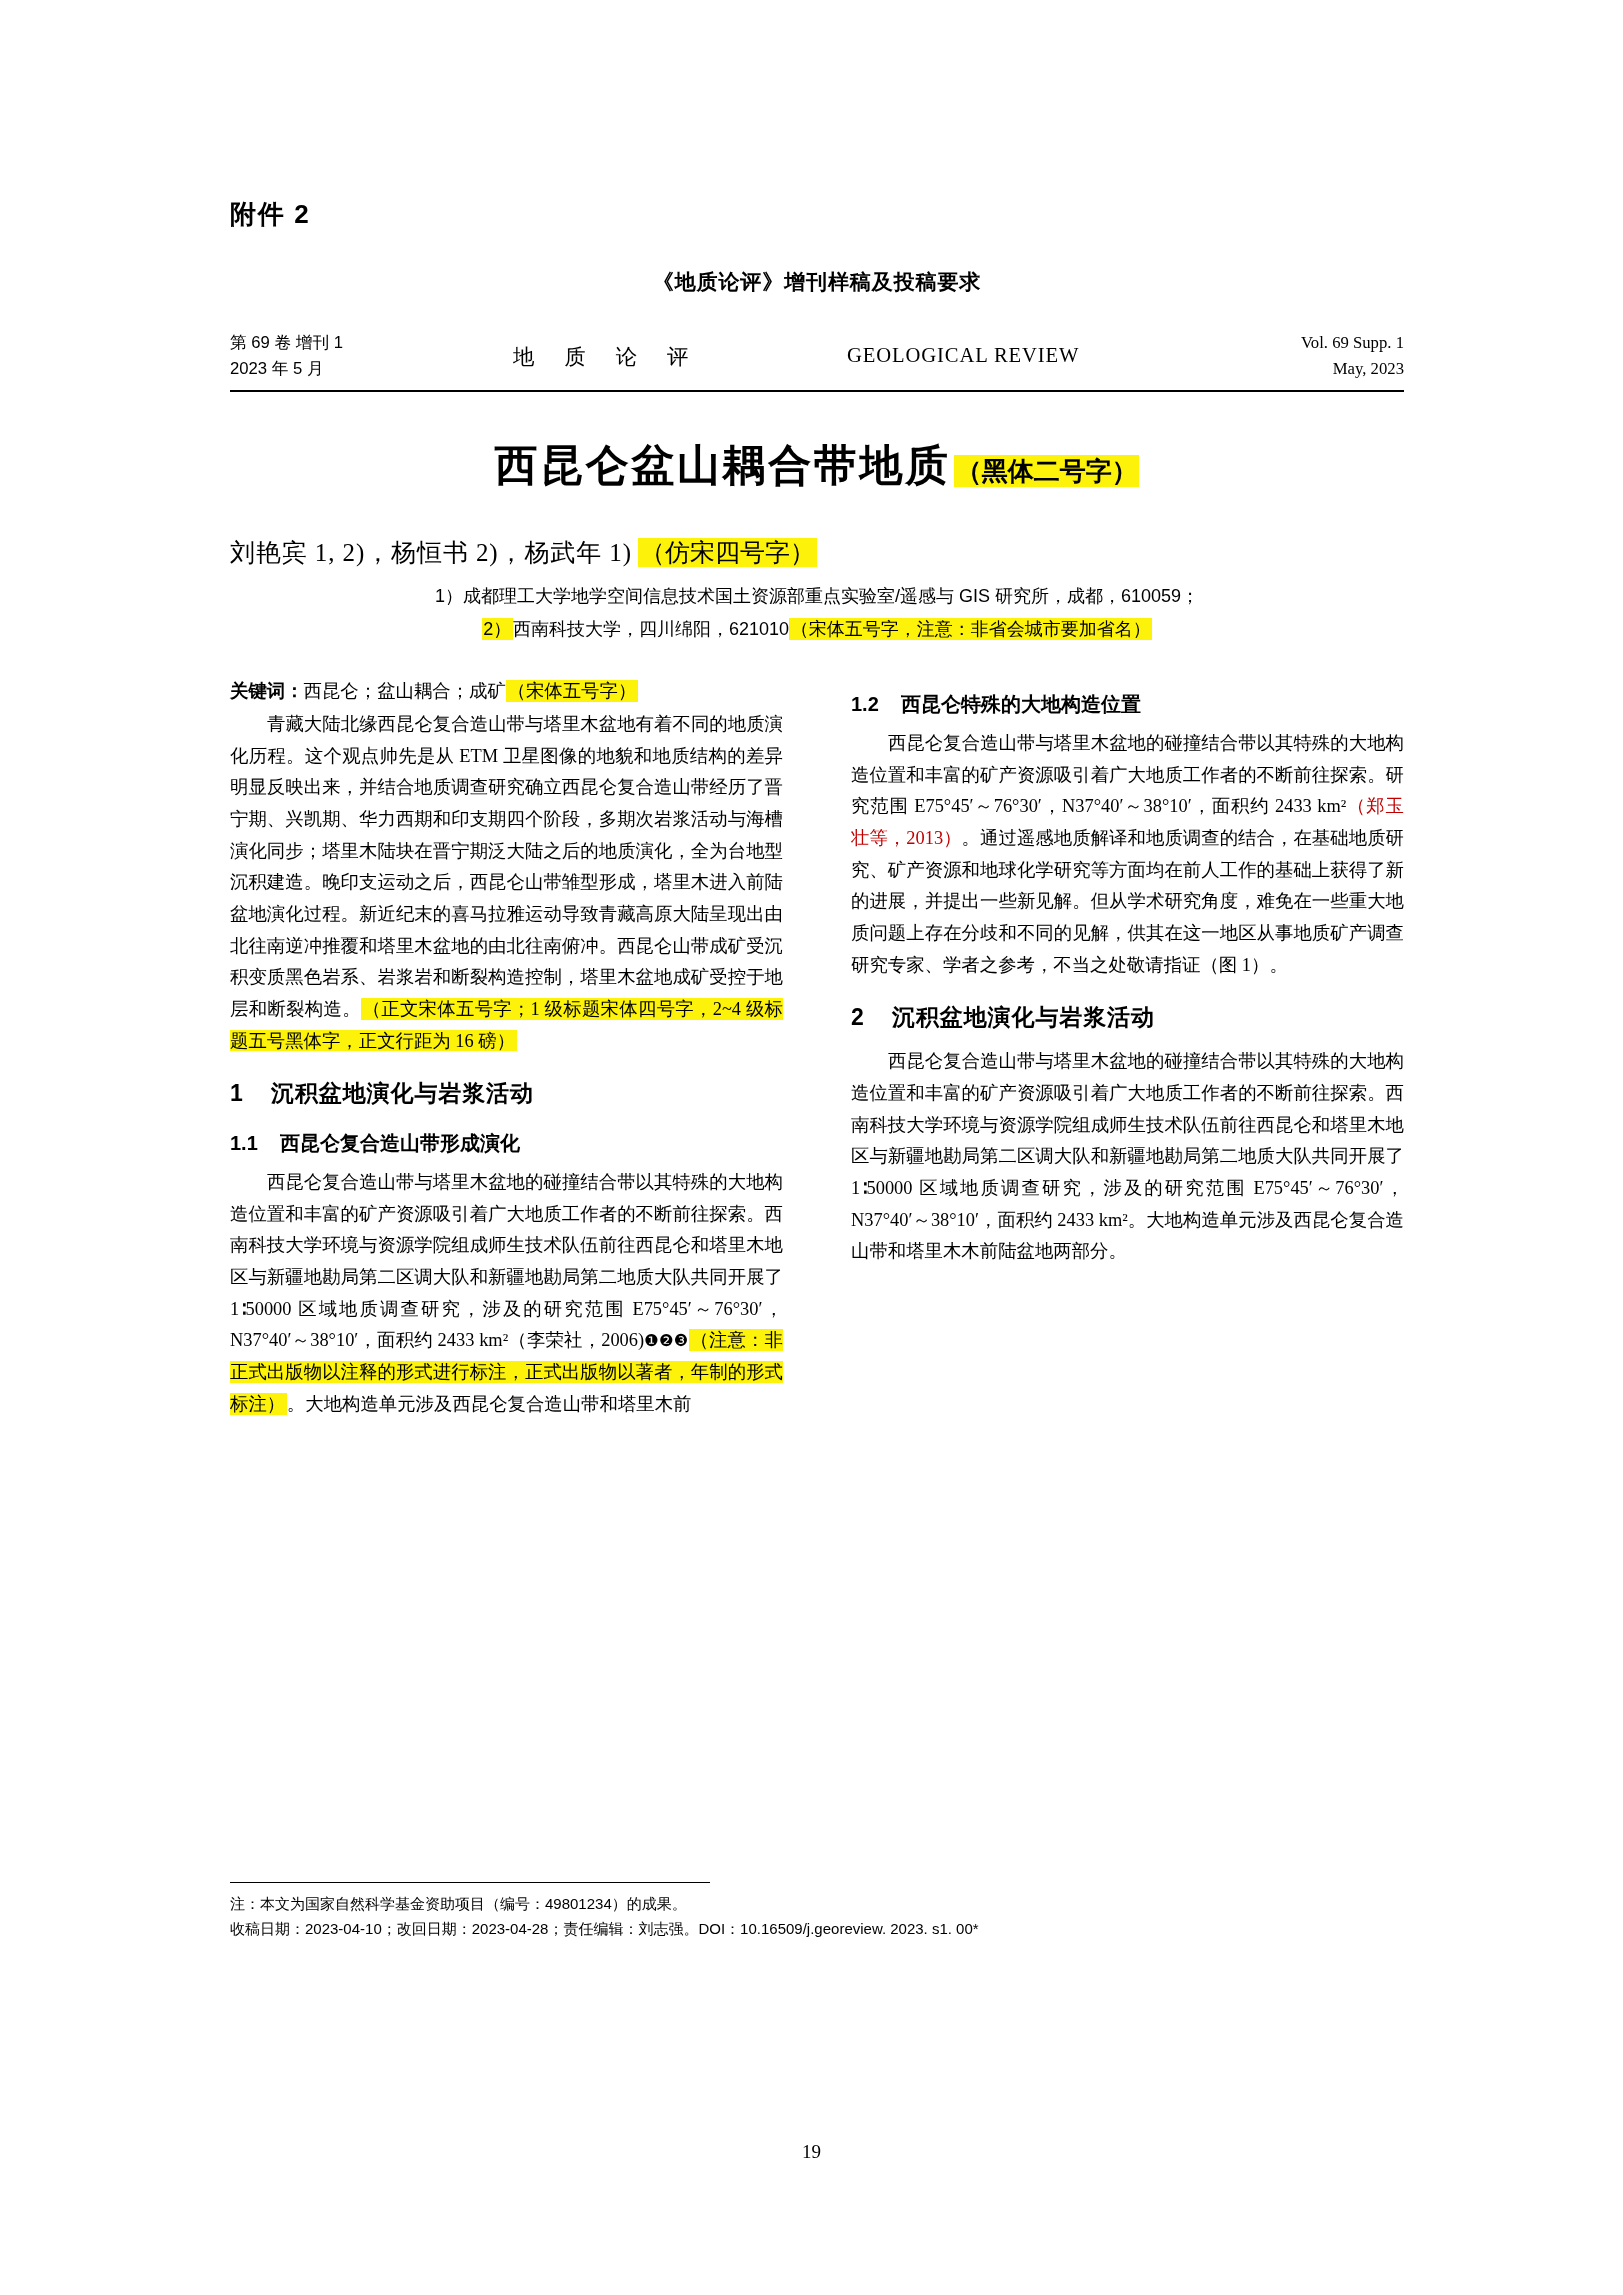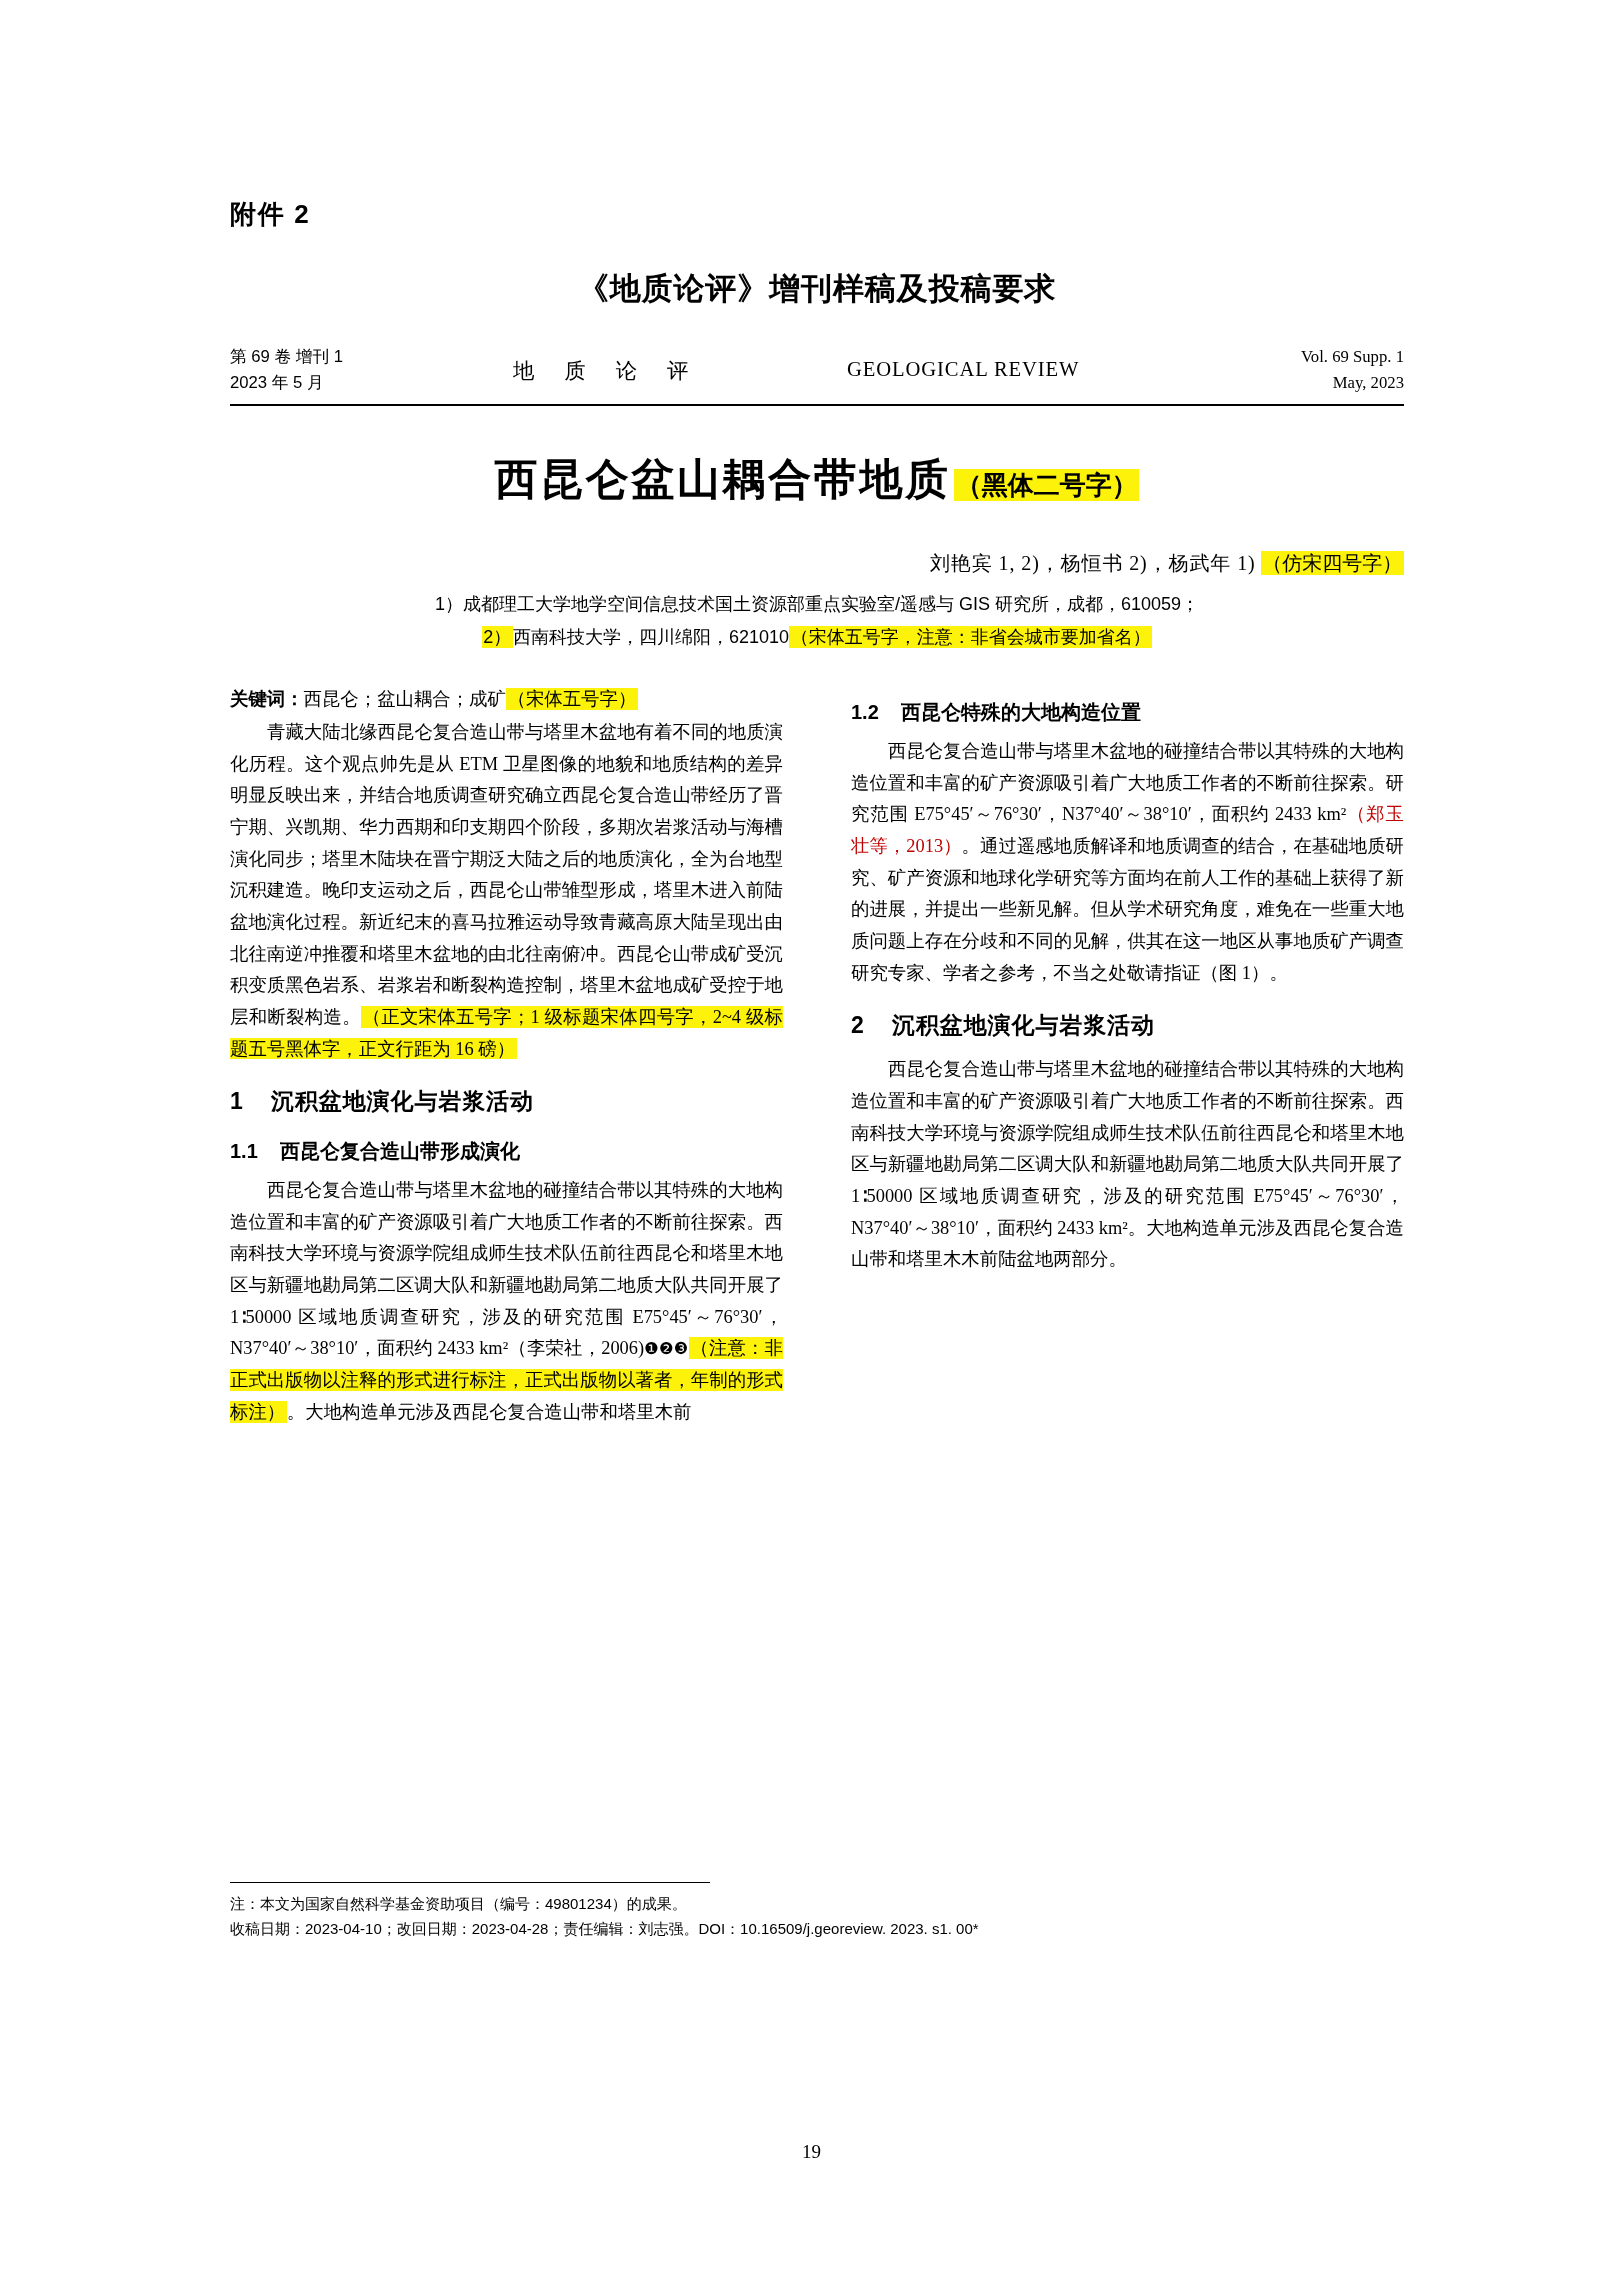--- a/index.html
+++ b/index.html
@@ -30,21 +30,21 @@
   
   .attach-label {
     font-size: 26px;
     letter-spacing: 1.7px;
     font-family: "Liberation Sans", sans-serif;
     font-weight: 600;
     margin-bottom: 36px;
   }
   .journal-note {
     text-align: center;
-    font-size: 31px;
+    font-size: 21px;
     font-weight: 700;
     font-family: "Liberation Sans", sans-serif;
     letter-spacing: 0.9px;
     margin-bottom: 31px;
   }
   .masthead {
     position: relative;
     height: 63px;
     border-bottom: 2.1px solid #000;
     font-size: 16.3px;
@@ -91,23 +91,23 @@
     letter-spacing: 2.6px;
     display: inline;
   }
   .title-note {
     font-size: 26px;
     font-weight: 700;
     font-family: "Liberation Sans", sans-serif;
     display: inline;
   }
   .authors {
-    text-align: right;
+    text-align: left;
     margin-top: 41px;
-    font-size: 20px;
+    font-size: 25px;
     font-family: "Liberation Serif", serif;
   }
   .authors .names { letter-spacing: 0.9px; }
   .affil {
     text-align: center;
     font-size: 18px;
     line-height: 1.75;
     margin-top: 12px;
     font-family: "Liberation Sans", sans-serif;
   }

